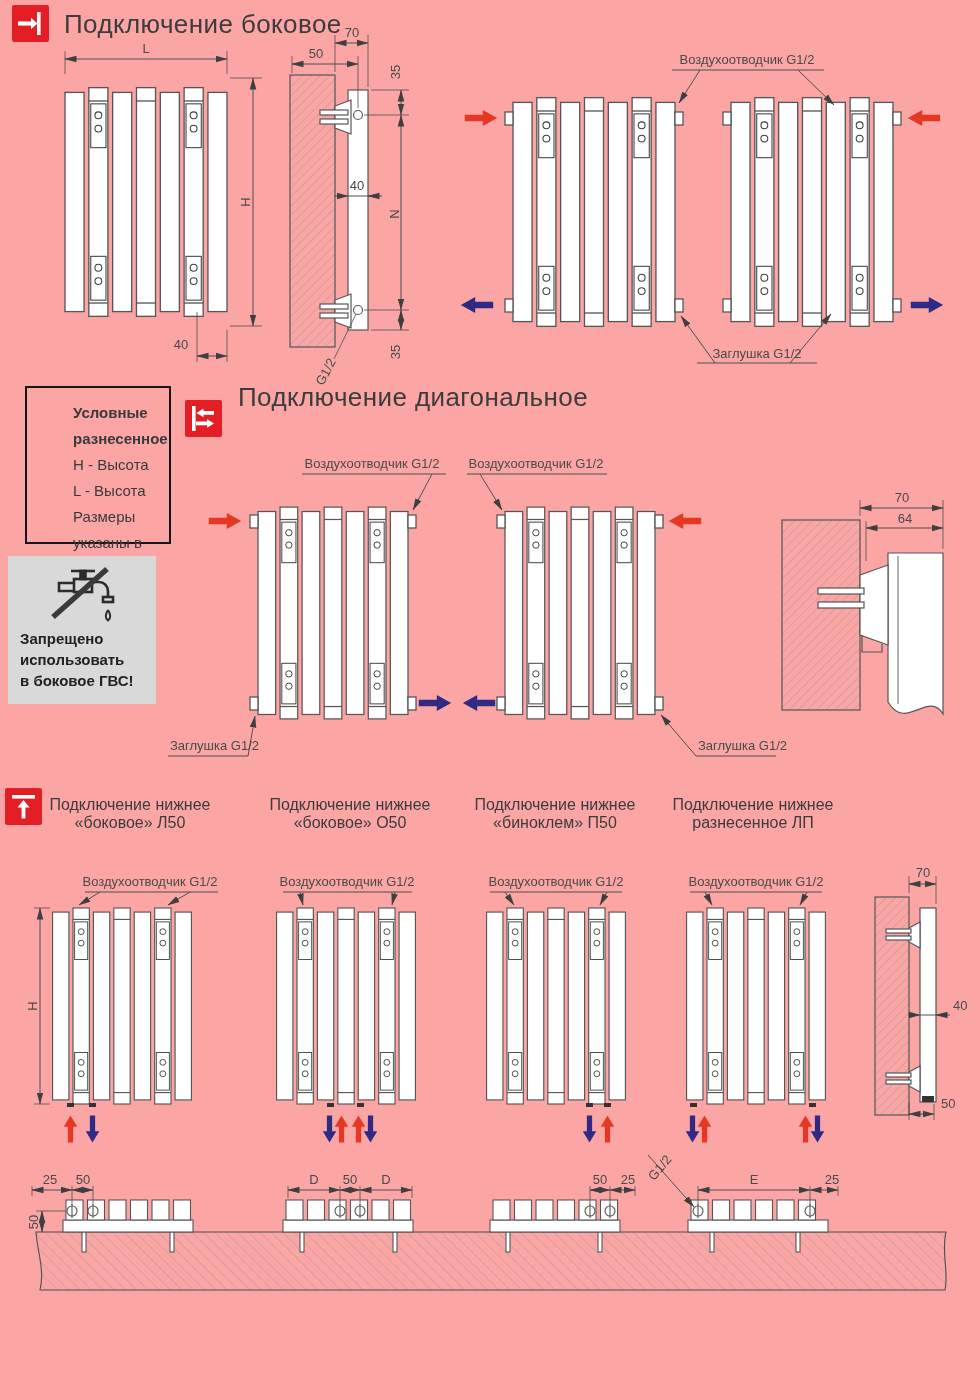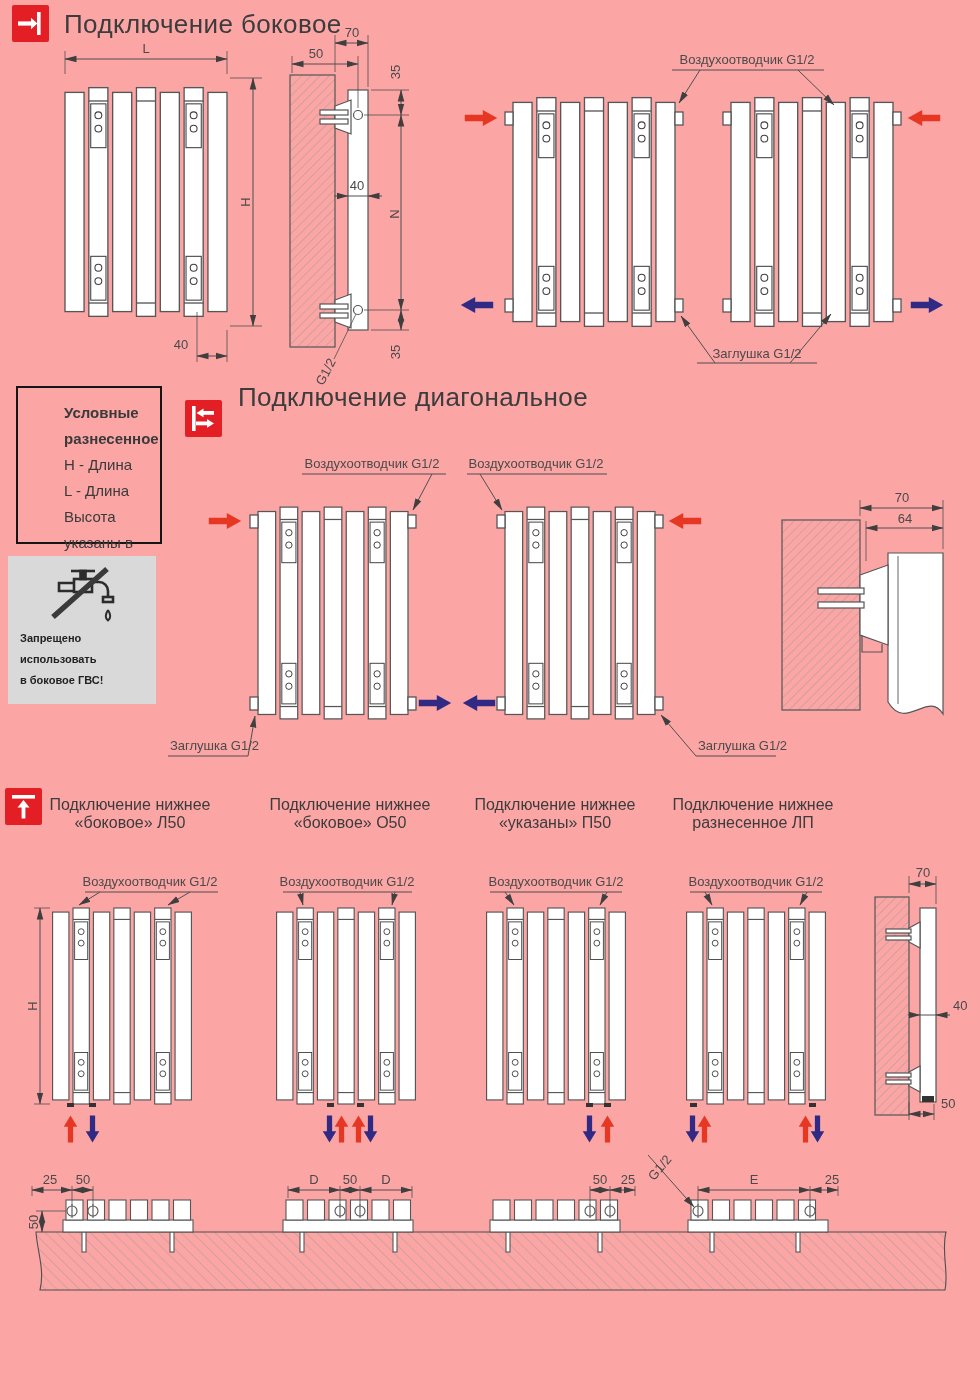--- a/index.html
+++ b/index.html
@@ -5,21 +5,21 @@
   html,body{margin:0;padding:0;background:#fff;}
   .page{position:relative;width:980px;height:1400px;background:#fca5a5;overflow:hidden;
         font-family:"Liberation Sans",sans-serif;color:#3a3a3a;}
   .abs{position:absolute;}
   .sec-title{font-size:26px;letter-spacing:.4px;color:#3c3c3c;white-space:nowrap;}
   .red-icon{width:37px;height:37px;background:#e31e24;border-radius:2px;}
   .legend-box{border:2px solid #151515;width:146px;height:158px;padding:12px 0 0 20px;box-sizing:border-box;
               font-size:15px;line-height:26px;}
   .legend-box .b{font-weight:bold;}
   .warn-box{background:#d9d9d9;width:148px;height:148px;box-sizing:border-box;text-align:center;}
-  .warn-text{font-weight:bold;font-size:11px;line-height:21px;text-align:left;padding-left:12px;color:#222;}
+  .warn-text{font-weight:bold;font-size:15px;line-height:21px;text-align:left;padding-left:12px;color:#222;}
   .col-title{font-size:16px;line-height:18px;text-align:center;color:#3c3c3c;}
   svg text{font-family:"Liberation Sans",sans-serif;fill:#4a4a4a;}
   .t{font-size:13px;}
   .tm{text-anchor:middle;}
   use,symbol{overflow:visible;}
 </style>
 </head>
 <body>
 
 <div class="page">
@@ -45,26 +45,26 @@
   <div class="abs sec-title" style="left:238px;top:382px;">Подключение диагональное</div>
 
   <div class="abs red-icon" style="left:5px;top:788px;">
     <svg width="37" height="37" viewBox="0 0 37 37">
       <rect x="7" y="7" width="23" height="3.6" fill="#fff"></rect>
       <polygon points="12.5,19.5 18.5,12 24.5,19.5" fill="#fff"></polygon>
       <rect x="16.6" y="18" width="3.8" height="12.5" fill="#fff"></rect>
     </svg>
   </div>
 
-  <div class="abs legend-box" style="left:16px;top:386px;padding-left:46px;">
+  <div class="abs legend-box" style="left:25px;top:386px;padding-left:46px;">
     <div class="b">Условные</div>
     <div class="b">разнесенное</div>
-    <div>Н - Длина</div>
-    <div>L - Длина</div>
-    <div>Высота</div>
+    <div>Н - Высота</div>
+    <div>L - Высота</div>
+    <div>Размеры</div>
     <div>указаны в мм.</div>
   </div>
 
   <div class="abs warn-box" style="left:8px;top:556px;">
     <svg width="82" height="62" viewBox="0 0 82 62" style="margin-top:6px;">
       <g stroke="#2c2c2c" fill="none" stroke-width="2.6">
         <line x1="30" y1="9" x2="54" y2="9"></line>
         <rect x="39.5" y="9" width="5" height="8" fill="#2c2c2c"></rect>
         <rect x="33" y="17" width="18" height="13"></rect>
         <path d="M51,20 h7 a9,9 0 0 1 9,9 v6"></path>
@@ -84,21 +84,21 @@
   <div class="abs col-title" style="left:35px;top:796px;width:190px;">
     <div>Подключение нижнее</div>
     <div>«боковое» Л50</div>
   </div>
   <div class="abs col-title" style="left:255px;top:796px;width:190px;">
     <div>Подключение нижнее</div>
     <div>«боковое» О50</div>
   </div>
   <div class="abs col-title" style="left:460px;top:796px;width:190px;">
     <div>Подключение нижнее</div>
-    <div>«указаны» П50</div>
+    <div>«биноклем» П50</div>
   </div>
   <div class="abs col-title" style="left:658px;top:796px;width:190px;">
     <div>Подключение нижнее</div>
     <div>разнесенное ЛП</div>
   </div>
 
   <svg class="abs" style="left:0;top:0;" width="980" height="1400" viewBox="0 0 980 1400">
     <defs>
       <pattern id="hw" width="6.5" height="6.5" patternUnits="userSpaceOnUse" patternTransform="rotate(45)">
         <line x1="0" y1="0" x2="0" y2="6.5" stroke="#9b9b9b" stroke-width="0.9"></line>

